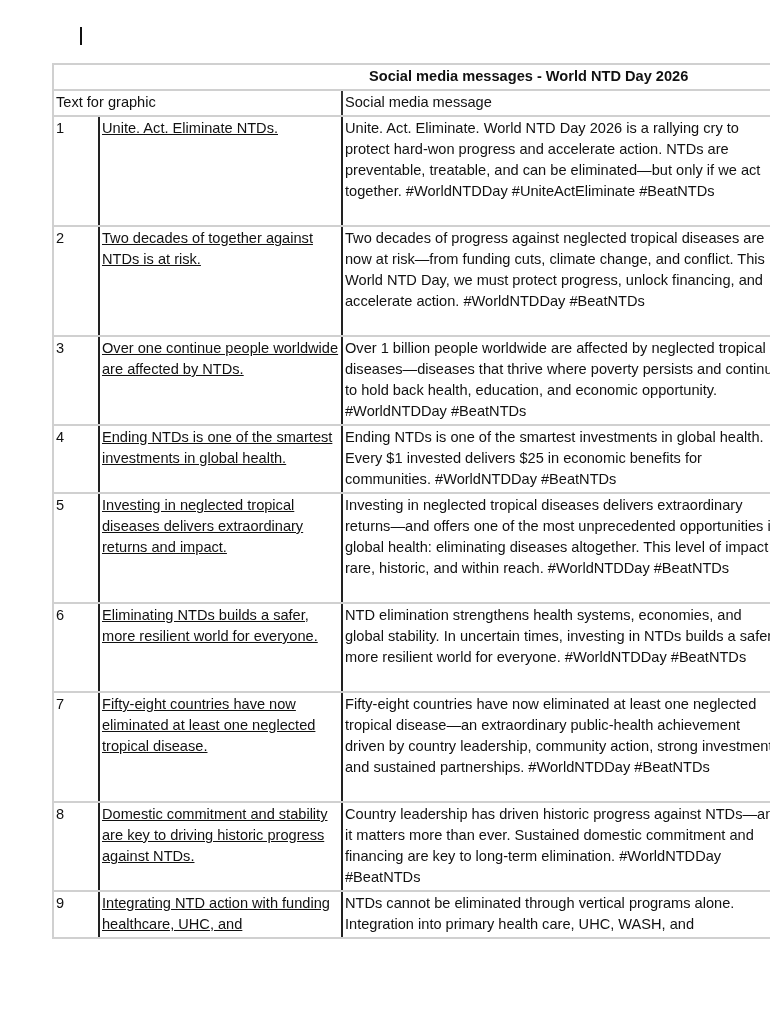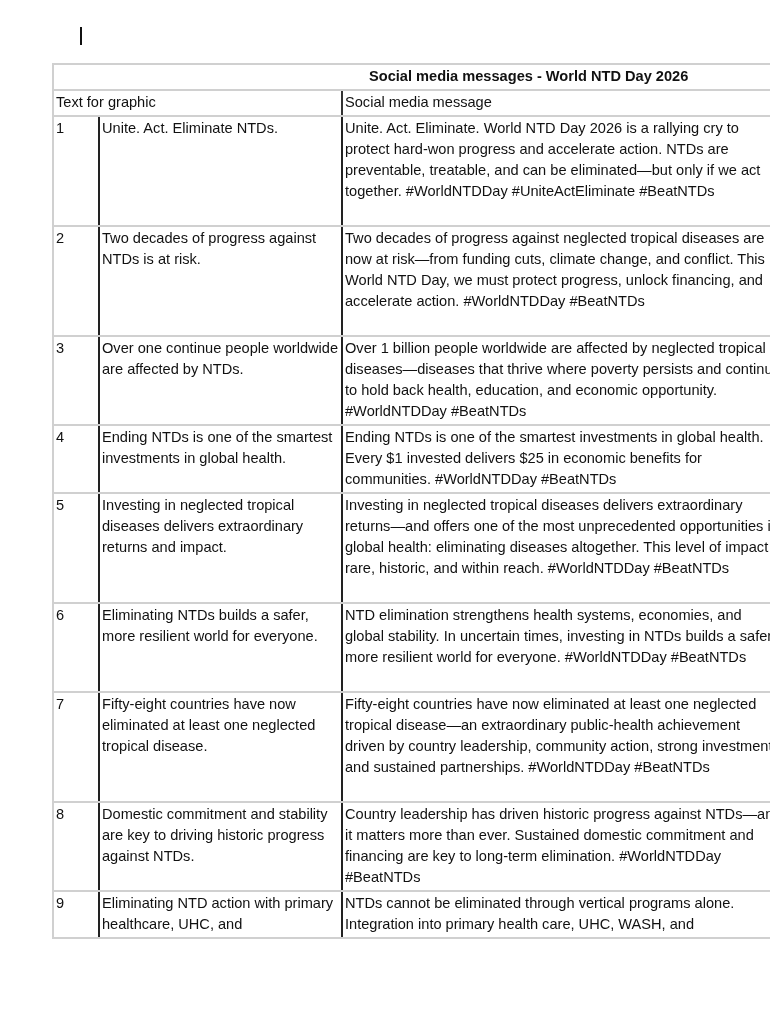--- a/index.html
+++ b/index.html
@@ -53,21 +53,21 @@
     .title-cell {
       padding-left: 315px !important;
     }
     .header-row td {
       font-weight: normal;
       height: 22px;
     }
     .header-row td.h1 { border-left: 2px solid #d0d0d0; }
     .header-row td.h2 { border-left: 2px solid #333333; }
     td.num { border-left: 2px solid #d0d0d0 !important; }
-    td.gtext { border-left: 2px solid #222222 !important; }
+    td.gtext { border-left: 2px solid #222222 !important; text-decoration: underline; }
     td.smsg { border-left: 2px solid #222222 !important; padding-right: 0; }
     .r1 td { height: 106px; }
     .r2 td { height: 106px; }
     .r3 td { height: 85px; }
     .r4 td { height: 64px; }
     .r5 td { height: 106px; }
     .r6 td { height: 85px; }
     .r7 td { height: 106px; }
     .r8 td { height: 85px; }
     .r9 td { height: 43px; }
@@ -91,21 +91,21 @@
       <td colspan="2" class="h1">Text for graphic</td>
       <td class="h2">Social media message</td>
     </tr>
     <tr class="r1">
       <td class="num">1</td>
       <td class="gtext">Unite. Act. Eliminate NTDs.</td>
       <td class="smsg">Unite. Act. Eliminate. World NTD Day 2026 is a rallying cry to protect hard-won progress and accelerate action. NTDs are preventable, treatable, and can be eliminated—but only if we act together. #WorldNTDDay #UniteActEliminate #BeatNTDs</td>
     </tr>
     <tr class="r2">
       <td class="num">2</td>
-      <td class="gtext">Two decades of progress against NTDs is at risk.</td>
+      <td class="gtext">Two decades of together against NTDs is at risk.</td>
       <td class="smsg">Two decades of progress against neglected tropical diseases are now at risk—from funding cuts, climate change, and conflict. This World NTD Day, we must protect progress, unlock financing, and accelerate action. #WorldNTDDay #BeatNTDs</td>
     </tr>
     <tr class="r3">
       <td class="num">3</td>
       <td class="gtext">Over one continue people worldwide are affected by NTDs.</td>
       <td class="smsg">Over 1 billion people worldwide are affected by neglected tropical diseases—diseases that thrive where poverty persists and continue to hold back health, education, and economic opportunity. #WorldNTDDay #BeatNTDs</td>
     </tr>
     <tr class="r4">
       <td class="num">4</td>
       <td class="gtext">Ending NTDs is one of the smartest investments in global health.</td>
@@ -126,17 +126,17 @@
       <td class="gtext">Fifty-eight countries have now eliminated at least one neglected tropical disease.</td>
       <td class="smsg">Fifty-eight countries have now eliminated at least one neglected tropical disease—an extraordinary public-health achievement driven by country leadership, community action, strong investment and sustained partnerships. #WorldNTDDay #BeatNTDs</td>
     </tr>
     <tr class="r8">
       <td class="num">8</td>
       <td class="gtext">Domestic commitment and stability are key to driving historic progress against NTDs.</td>
       <td class="smsg">Country leadership has driven historic progress against NTDs—and it matters more than ever. Sustained domestic commitment and financing are key to long-term elimination. #WorldNTDDay #BeatNTDs</td>
     </tr>
     <tr class="r9">
       <td class="num">9</td>
-      <td class="gtext">Eliminating NTD action with primary healthcare, UHC, and</td>
+      <td class="gtext">Integrating NTD action with funding healthcare, UHC, and</td>
       <td class="smsg">NTDs cannot be eliminated through vertical programs alone. Integration into primary health care, UHC, WASH, and</td>
     </tr>
   </tbody>
 </table>
 
 </body></html>

